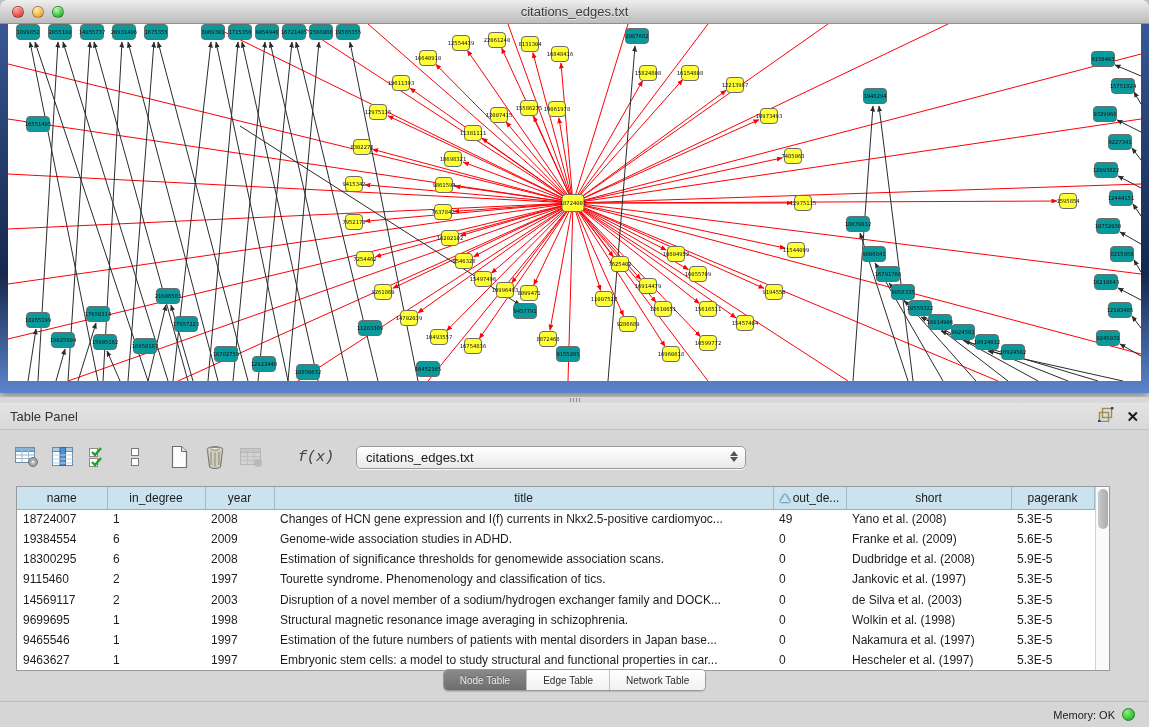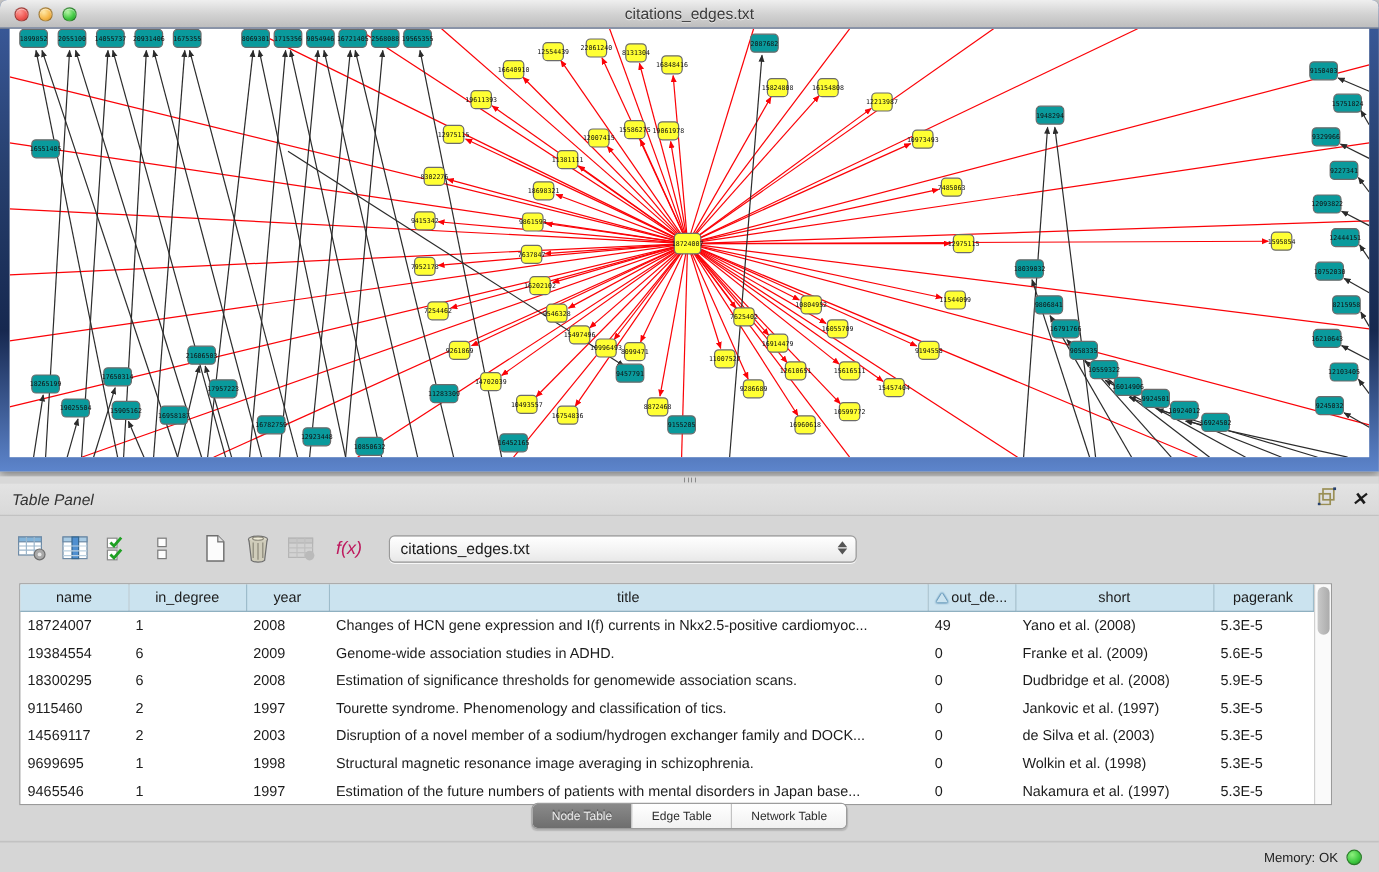--- a/index.html
+++ b/index.html
@@ -29,35 +29,35 @@
   
   .splitter { position:absolute; left:0; top:397px; width:1149px; height:6px;
     background:#d8d8d8; }
   .grip { position:absolute; left:50%; top:1px; width:10px; height:4px; margin-left:-5px;
     background:repeating-linear-gradient(90deg,#8a8a8a 0 1px, transparent 1px 3px); }
 
   
   .table-panel { position:absolute; left:0; top:403px; width:1149px; height:297px;
     background:#d6d6d6; }
   .panel-header { position:relative; height:27px; background:linear-gradient(#e3e3e3,#d9d9d9);
-    border-bottom:1px solid #c2c2c2; display:flex; align-items:center;font-style:italic; }
+    border-bottom:1px solid #c2c2c2; display:flex; align-items:center; }
   .panel-title { margin-left:10px; font-size:13px; color:#333; }
   .panel-header-right { position:absolute; right:10px; top:0; height:100%;
     display:flex; align-items:center; gap:12px; }
   .float-btn svg, .close-btn { cursor:default; }
   .close-btn { font-size:15px; font-weight:bold; color:#1a1a1a; line-height:1; }
 
   .toolbar { position:absolute; left:0; top:28px; width:100%; height:52px;
     display:flex; align-items:center; }
   .tb-icon { width:30px; height:30px; display:flex; align-items:center; justify-content:center;
     margin-left:6px; }
   .tb-icon:first-child { margin-left:12px; }
   .tb-icon.gap { margin-left:14px; }
-  .fx-label { font-family:Liberation Sans, sans-serif; font-style:italic; font-size:15px;
-    color:#be185d; margin-left:14px; }
+  .fx-label { font-family:Liberation Mono, monospace; font-style:italic; font-size:15px;
+    color:#404040; margin-left:32px; }
   .source-select { position:relative; margin-left:22px; width:390px; height:23px;
     border:1px solid #9a9a9a; border-radius:5px;
     background:linear-gradient(#ffffff,#f2f2f2 60%,#e8e8e8);
     display:flex; align-items:center; box-shadow:0 1px 0 rgba(255,255,255,.8); }
   .source-select .val { margin-left:9px; font-size:13px; color:#1a1a1a; }
   .source-select .updown { position:absolute; right:7px; top:4px; display:flex;
     flex-direction:column; align-items:center; gap:1px; }
   .updown i { width:0; height:0; border-left:4px solid transparent; border-right:4px solid transparent; }
   .updown i.up { border-bottom:5px solid #555; }
   .updown i.down { border-top:5px solid #555; }
@@ -805,20 +805,29 @@
           </tr>
           <tr>
             <td>9465546</td>
             <td>1</td>
             <td>1997</td>
             <td>Estimation of the future numbers of patients with mental disorders in Japan base...</td>
             <td>0</td>
             <td>Nakamura et al. (1997)</td>
             <td>5.3E-5</td>
           </tr>
+          <tr>
+            <td>9463627</td>
+            <td>1</td>
+            <td>1997</td>
+            <td>Embryonic stem cells: a model to study structural and functional properties in car...</td>
+            <td>0</td>
+            <td>Hescheler et al. (1997)</td>
+            <td>5.3E-5</td>
+          </tr>
         </tbody>
     </table>
     <div class="vscroll">
       <div class="vthumb"></div>
     </div>
   </div>
 
   <div class="tabs-row">
     <div class="segmented" id="tabs">
         <div class="segment selected">Node Table</div>

